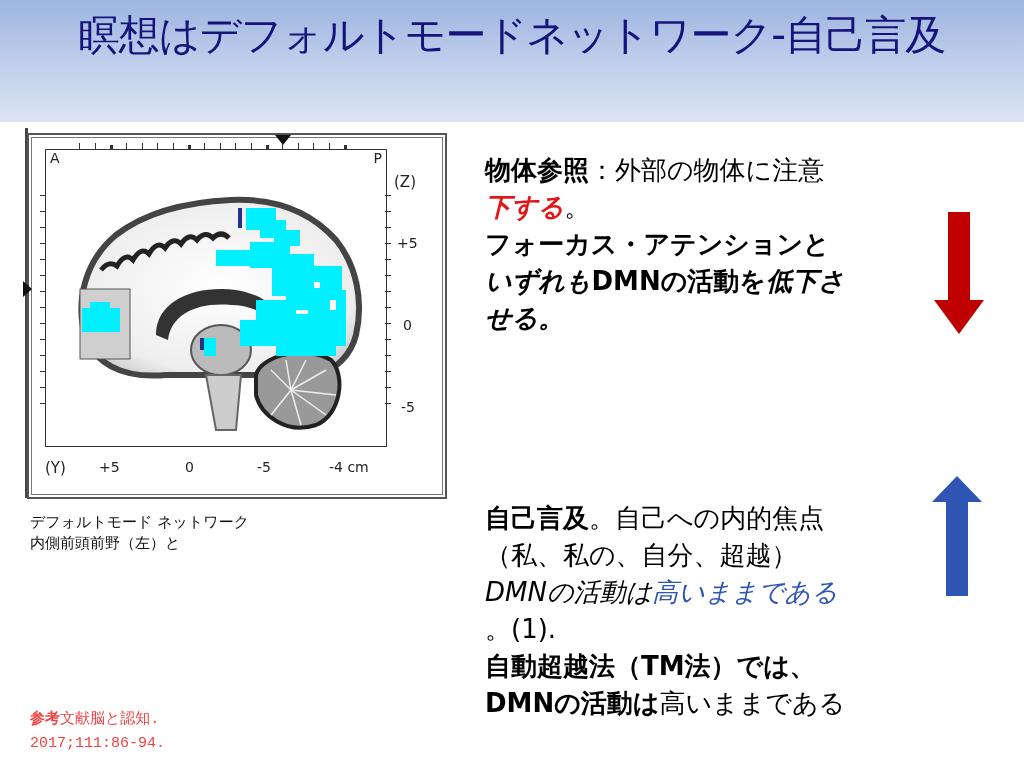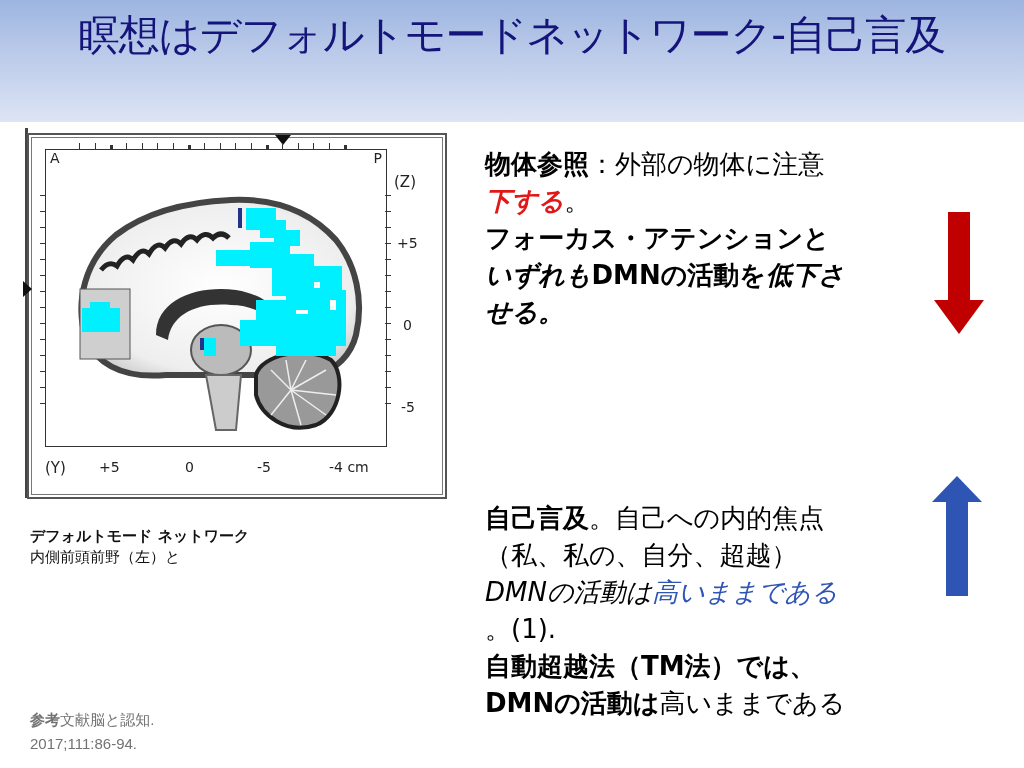--- a/index.html
+++ b/index.html
@@ -43,35 +43,35 @@
   }
   .marker-left {
     position:absolute; left:-6px; top:146px; width:0; height:0;
     border-top:8px solid transparent; border-bottom:8px solid transparent; border-left:9px solid #111;
   }
 
   .caption {
     position:absolute; left:30px; top:512px; font-size:15px; line-height:21px; color:#111;
     font-family:"DejaVu Sans","Liberation Sans",sans-serif;
   }
-  .caption .bold { font-weight:bold;margin-top:14px; }
+  .caption .bold { font-weight:normal; }
 
   .reference {
-    position:absolute; left:30px; top:708px; font-size:15px; line-height:24px; color:#737373;
-    font-family:Liberation Sans, sans-serif;
+    position:absolute; left:30px; top:708px; font-size:15px; line-height:24px; color:#ef4444;
+    font-family:Liberation Mono, monospace;
   }
   .reference .bold { font-weight:bold; }
 
   .text-block {
     position:absolute; left:485px; width:450px;
     font-size:26px; line-height:37px; color:#000;
     font-family:"DejaVu Sans","Liberation Sans",sans-serif;
     letter-spacing:0px;
   }
-  .text-block.upper { top:146px; }
+  .text-block.upper { top:152px; }
   .text-block.lower { top:500px; }
   .b { font-weight:bold; }
   .i { font-style:italic; }
   .red { color:#e01818; }
   .darkred { color:#000000;text-align:center; }
   .blue { color:#2e54b4; }
   .line { display:block; white-space:nowrap; }
 
   .arrow { position:absolute; }
 </style>

